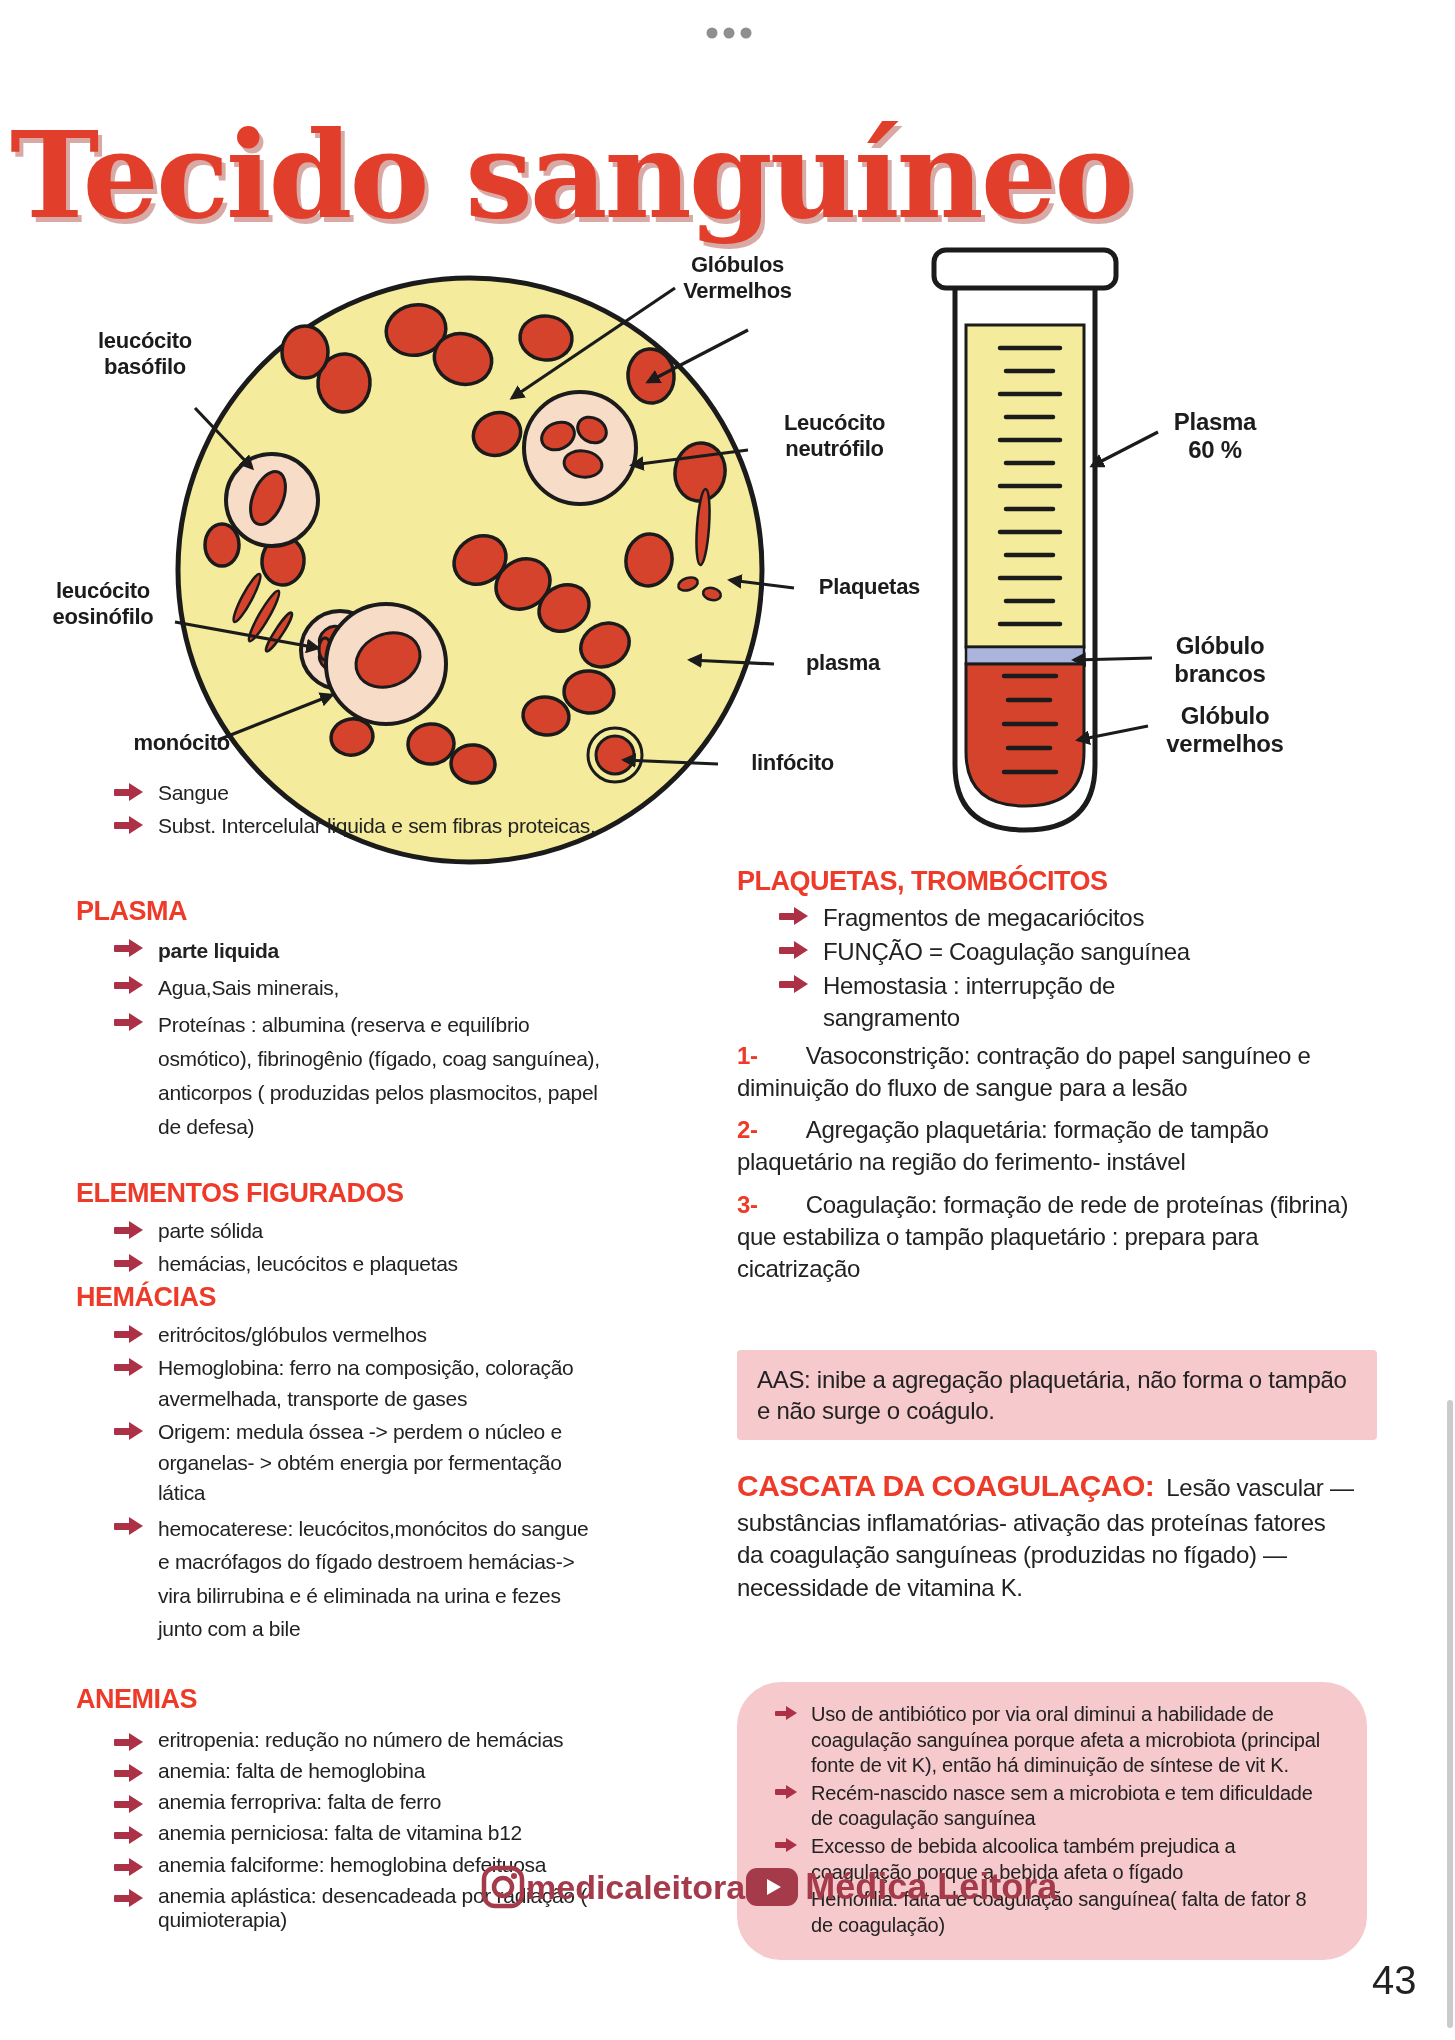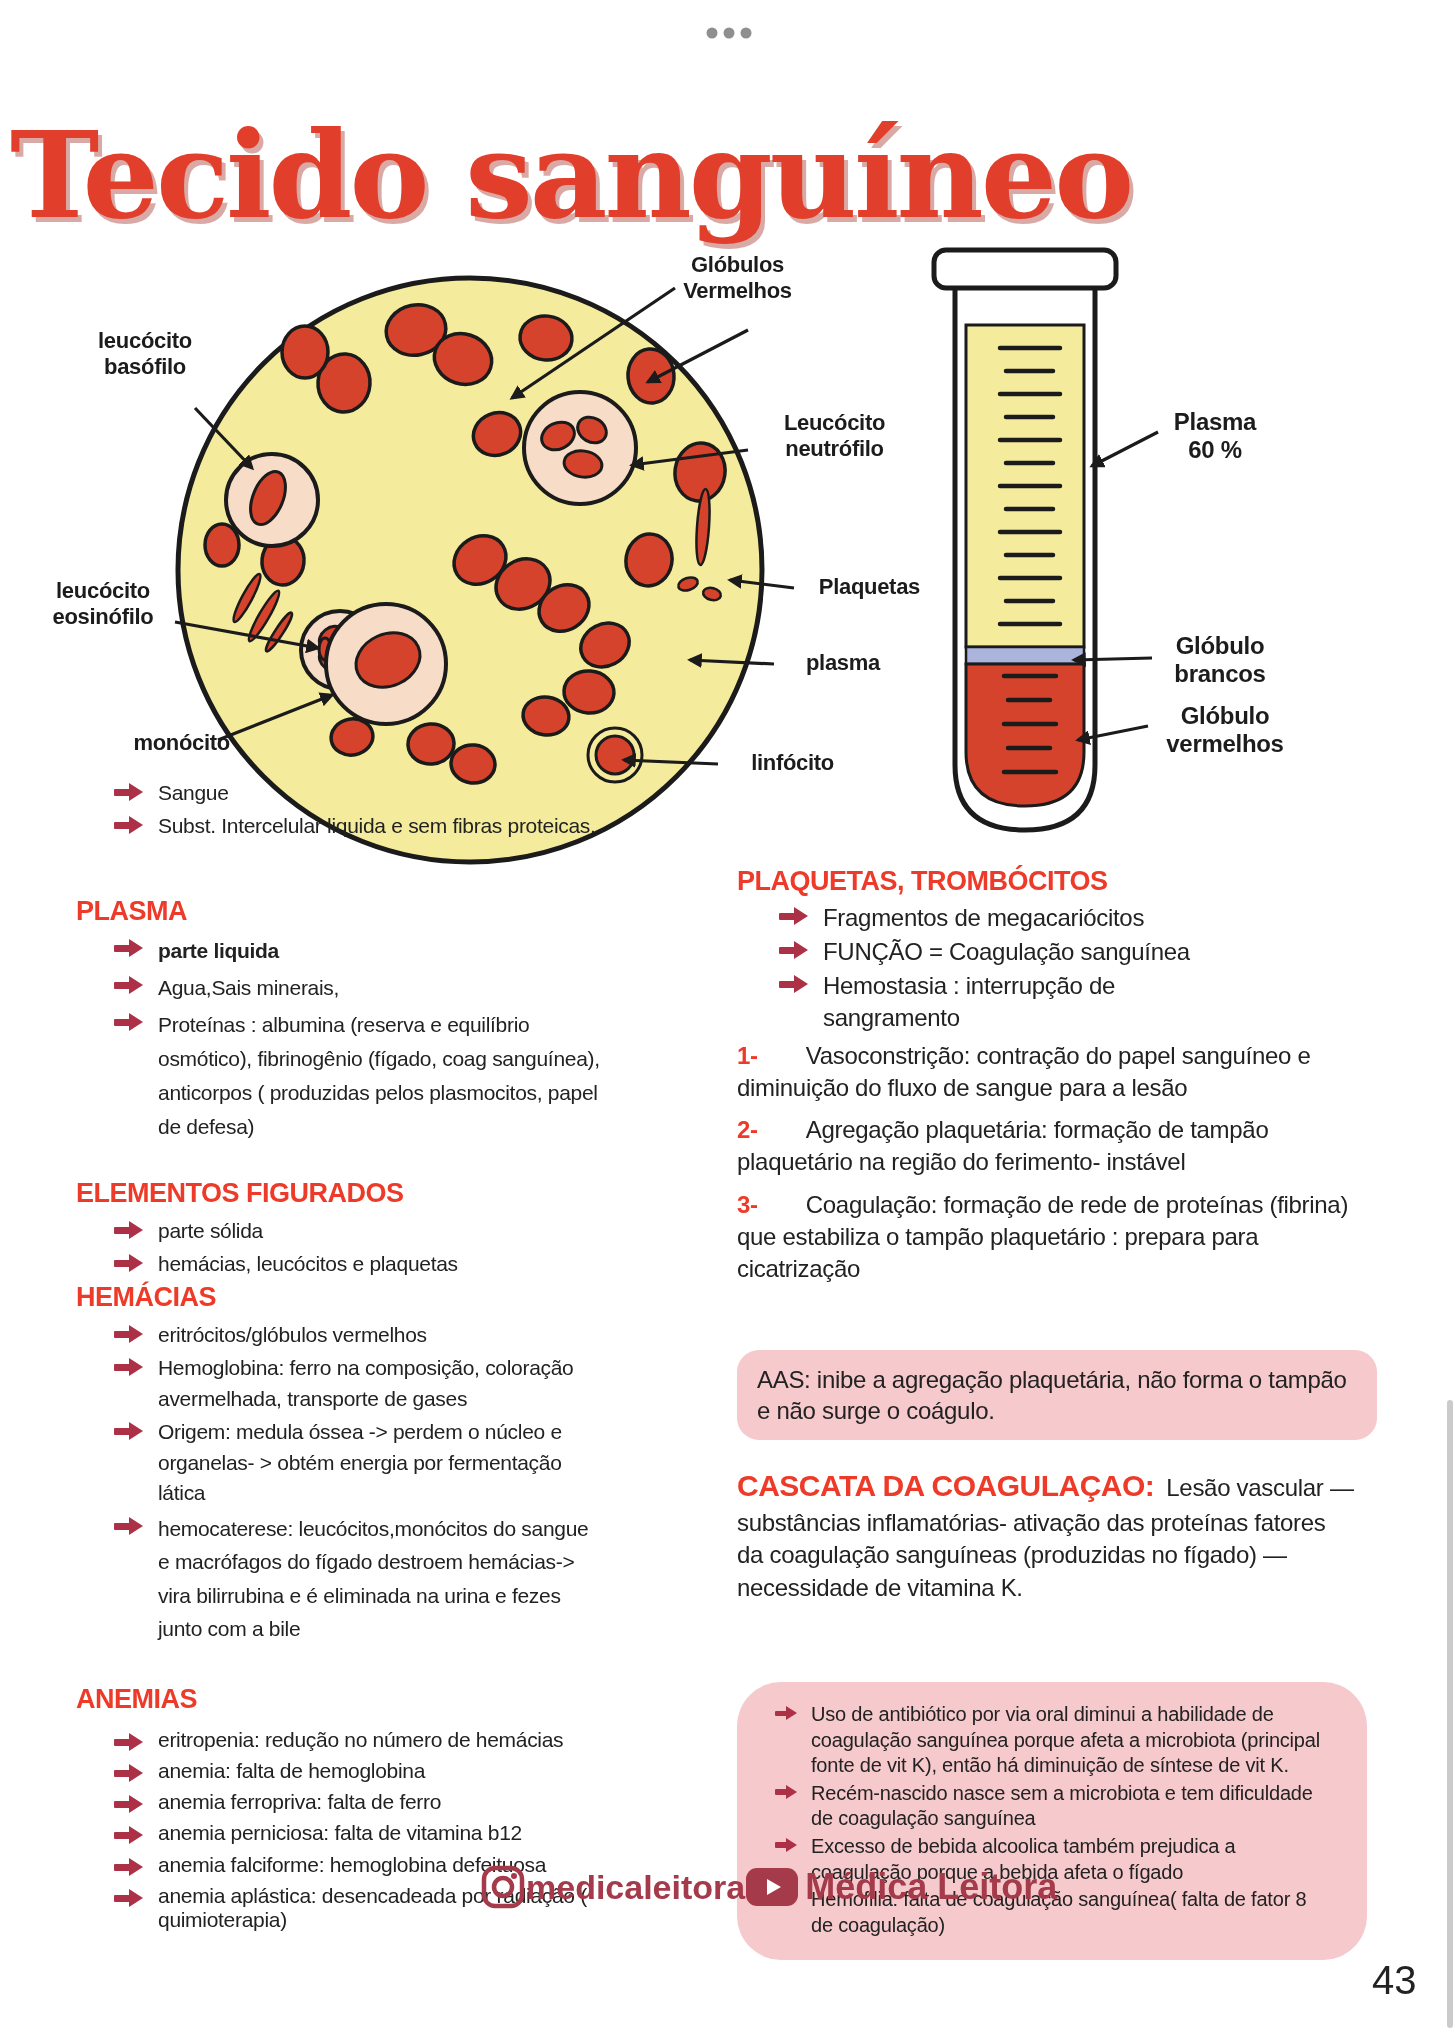--- a/index.html
+++ b/index.html
@@ -51,21 +51,21 @@
     border-left:14px solid var(--bullet-crimson);
     border-top:9px solid transparent;border-bottom:9px solid transparent}
   .ab-sm{flex:0 0 24px;height:14px;margin-top:4px}
   .ab-sm::before{top:4.5px;width:13px;height:5.5px}
   .ab-sm::after{left:11px;border-left:11px solid var(--bullet-crimson);
     border-top:7px solid transparent;border-bottom:7px solid transparent}
 
   .step{margin:0 0 10px 0;font-size:24px;line-height:1.34}
   .step-num{color:var(--accent-red);font-weight:700;margin-right:48px}
   #aas{position:absolute;left:737px;top:1350px;width:600px;z-index:2;
-    background:var(--pink-box);border-radius:22px;padding:14px 20px;
+    background:var(--pink-box);border-radius:4px;padding:14px 20px;
     font-size:24px;line-height:1.3;letter-spacing:-0.3px}
   #cascata{font-size:24px;line-height:1.36}
   .cascata-head{font-size:30px;font-weight:700;color:var(--accent-red);margin-right:12px;letter-spacing:-0.5px}
   #warnbox{position:absolute;left:737px;top:1682px;width:582px;z-index:2;
     background:var(--pink-box);border-radius:44px;padding:20px 24px;letter-spacing:-0.2px}
   #warnbox .bullet{padding-left:14px;gap:12px;margin-bottom:2px}
   #warnbox .bt{font-size:20px;line-height:1.28;max-width:520px}
 
   #footer{position:absolute;left:480px;top:1864px;z-index:2;display:flex;align-items:center;}
   .brand{color:var(--brand-red);font-weight:700}

